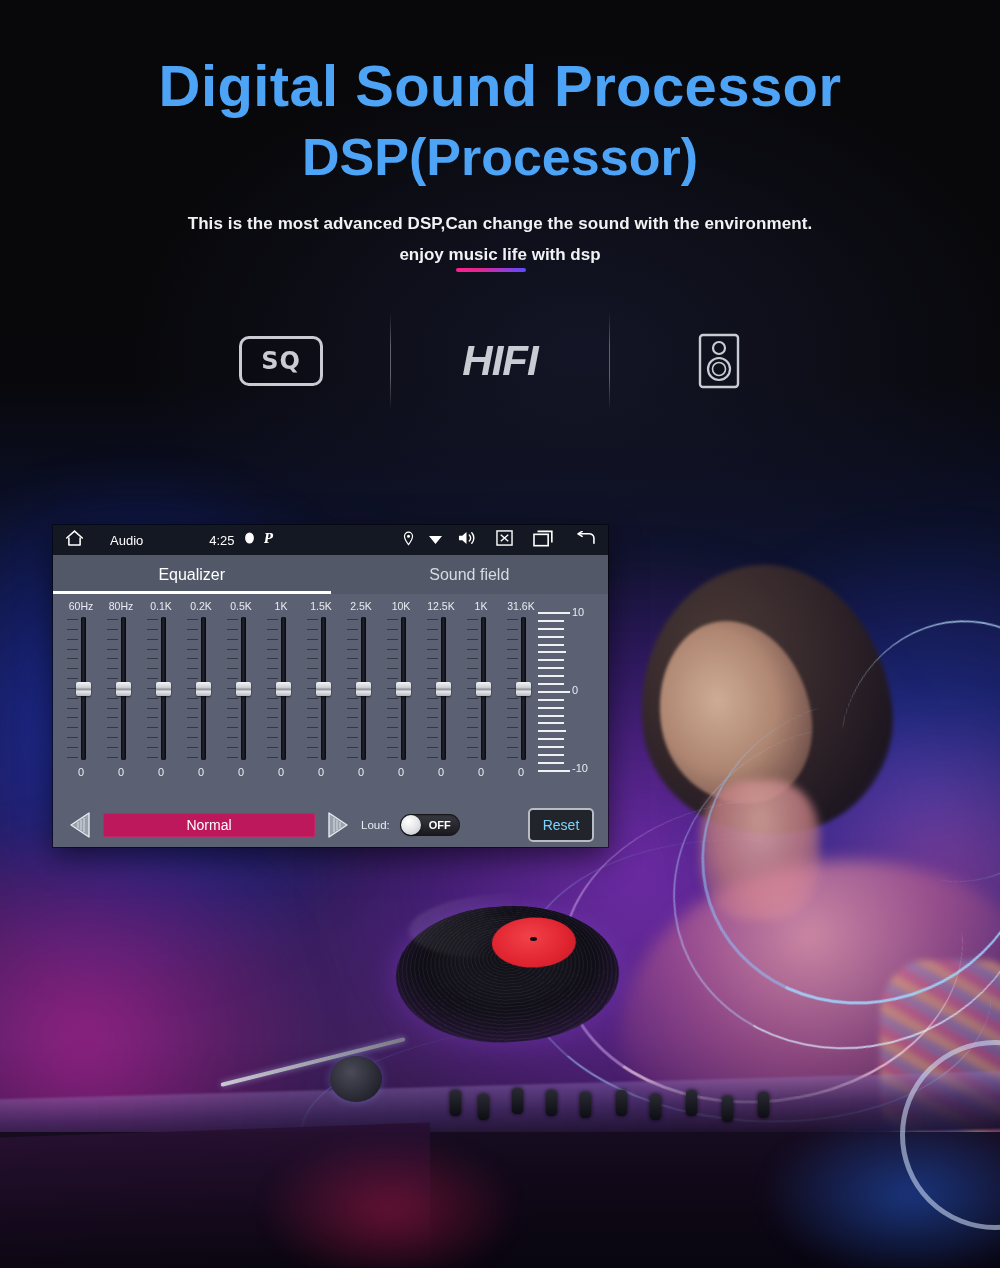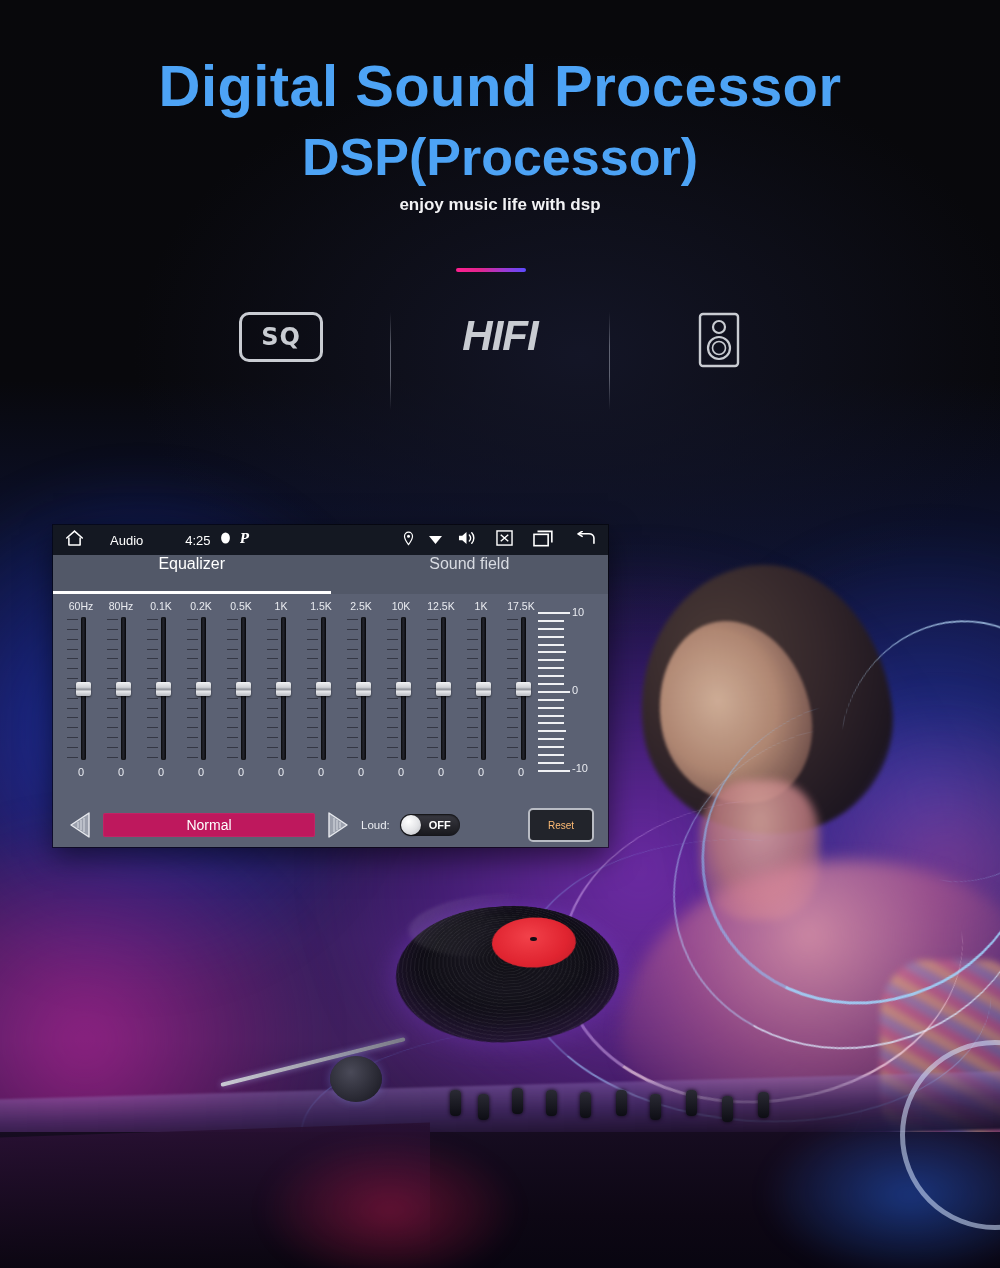--- a/index.html
+++ b/index.html
@@ -117,37 +117,37 @@
   .head-wrap{position:absolute;left:0;top:0;width:1000px;text-align:center;}
   .title1{margin:0;padding-top:56px;font-size:58px;line-height:1.02;font-weight:bold;color:#4da3f5;letter-spacing:.4px;}
   .title2{margin:0;padding-top:16px;font-size:52px;line-height:1.02;font-weight:bold;color:#4da3f5;}
   .sub1{margin:0;padding-top:30px;font-size:17px;color:#f2f2f4;font-weight:bold;letter-spacing:.1px;}
   .sub2{margin:0;padding-top:11px;font-size:17px;color:#f2f2f4;font-weight:bold;position:relative;display:inline-block;}
   .accent-bar{position:absolute;left:456px;top:268px;width:70px;height:4px;border-radius:2px;
     background:linear-gradient(90deg,#ff1f8f 0%,#e0268f 35%,#9a3ad6 70%,#5b4bff 100%);}
 
   
   .badges{position:absolute;left:0;top:312px;width:1000px;height:98px;display:flex;align-items:center;justify-content:center;}
-  .badge-cell{width:218px;height:98px;display:flex;align-items:flex-start;justify-content:center;}
+  .badge-cell{width:218px;height:98px;display:flex;align-items:center;justify-content:center;}
   .vdiv{width:1px;height:98px;background:linear-gradient(180deg,rgba(255,255,255,0) 0%,rgba(190,195,210,.45) 35%,rgba(190,195,210,.45) 65%,rgba(255,255,255,0) 100%);}
   .sq-box{width:78px;height:44px;border:3px solid #c9ccd2;border-radius:10px;display:flex;align-items:center;justify-content:center;}
   .sq-text{font-size:24px;font-weight:bold;color:#c9ccd2;letter-spacing:1px;font-family:"DejaVu Sans",sans-serif;}
   .hifi-text{font-size:42px;font-weight:bold;font-style:italic;color:#c9ccd2;letter-spacing:-1px;}
 
   
   #eq{position:absolute;left:53px;top:525px;width:555px;height:322px;
      background:#5b6173;box-shadow:0 0 0 1px rgba(0,0,0,.5), 0 10px 28px rgba(0,0,0,.55);}
   .statusbar{height:30px;background:#141822;display:flex;align-items:center;padding:0 12px;color:#fff;}
   .sb-left{display:flex;align-items:center;gap:0;}
   .sb-text{font-size:13px;color:#fff;}
   .sb-right{margin-left:auto;display:flex;align-items:center;gap:14px;}
   .ic{display:inline-block;}
 
   .tabs{height:39px;background:#525868;display:flex;position:relative;}
-  .tab{flex:1;display:flex;align-items:flex-start;justify-content:center;font-size:16px;color:#d8dbe2;}
+  .tab{flex:1;display:flex;align-items:center;justify-content:center;font-size:16px;color:#d8dbe2;}
   .tab.active{color:#ffffff;}
   .tab-underline{position:absolute;left:0;bottom:0;width:50%;height:3px;background:#ffffff;}
 
   .eqbody{height:253px;background:#5b6173;position:relative;}
   .sliders{position:absolute;left:8px;top:6px;width:480px;height:190px;display:flex;}
   .col{flex:1;display:flex;flex-direction:column;align-items:center;}
   .freq{font-size:10.5px;color:#e9ebf0;margin-bottom:5px;white-space:nowrap;}
   .track-wrap{position:relative;width:28px;height:143px;}
   .ticks{position:absolute;left:0;top:2px;width:13px;height:139px;display:flex;flex-direction:column;justify-content:space-between;}
   .tick{width:11px;height:1px;background:rgba(20,22,30,.55);}
@@ -169,21 +169,21 @@
      box-shadow:inset 0 0 0 1px rgba(255,255,255,.05);}
   .preset-text{font-size:14px;color:#ffffff;}
   .loud-lab{font-size:11.5px;color:#e9ebf0;}
   .toggle{width:60px;height:22px;border-radius:11px;background:linear-gradient(180deg,#3a3a42,#17171c);
      display:flex;align-items:center;position:relative;box-shadow:inset 0 1px 2px rgba(0,0,0,.8);}
   .knob-t{position:absolute;left:1px;top:1px;width:20px;height:20px;border-radius:50%;
      background:radial-gradient(circle at 38% 32%,#ffffff 0%,#e2e3e6 55%,#b9bbc1 100%);box-shadow:0 1px 2px rgba(0,0,0,.6);}
   .toggle-text{position:absolute;right:9px;font-size:11px;font-weight:bold;color:#ffffff;}
   .reset{margin-left:auto;width:62px;height:30px;border-radius:5px;background:#22242b;
      border:2px solid #b9bcc4;display:flex;align-items:center;justify-content:center;}
-  .reset-text{font-size:10px;color:#fdba74;}
+  .reset-text{font-size:14px;color:#7dd3fc;}
 </style>
 </head>
 <body>
 
 <div id="photo">
   <div class="ph bg-base"></div>
   <div class="ph glow-blue-l"></div>
   <div class="ph glow-mag-l"></div>
   <div class="ph glow-purp"></div>
   <div class="ph glow-blue-r"></div>
@@ -224,20 +224,21 @@
   <div class="knob" style="left:722px;top:1096px;"></div>
   <div class="knob" style="left:758px;top:1092px;"></div>
   <div class="ph tonearm"></div>
   <div class="ph tonearm-base"></div>
   <div class="ph platter-r"></div>
 </div>
 
 <div class="head-wrap">
   <h1 class="title1">Digital  Sound Processor</h1>
   <h2 class="title2">DSP(Processor)</h2>
+  <p class="sub1">This is the most advanced DSP,Can change the sound with the environment.</p>
   <p class="sub2">enjoy music life with dsp</p>
 </div>
 <div class="accent-bar"></div>
 
 <div class="badges">
   <div class="badge-cell">
     <div class="sq-box">
       <span class="sq-text">SQ</span>
     </div>
   </div>
@@ -259,21 +260,21 @@
 <div id="eq">
 
   <div class="statusbar">
     <div class="sb-left">
       <span class="ic" style="margin-right:26px;">
         <svg width="19" height="18" viewBox="0 0 22 20">
             <path d="M11 2 L20 10 M11 2 L2 10" fill="none" stroke="#fff" stroke-width="1.8" stroke-linecap="round"></path>
             <path d="M4.5 9.5 V18 H17.5 V9.5" fill="none" stroke="#fff" stroke-width="1.8" stroke-linejoin="round"></path>
           </svg>
       </span>
-      <span class="sb-text" style="margin-right:42px;">Audio</span>
+      <span class="sb-text" style="margin-right:66px;">Audio</span>
       <span class="sb-text" style="margin-right:9px;">4:25</span>
       <span class="ic" style="margin-right:9px;">
         <svg width="11" height="14" viewBox="0 0 11 14">
             <ellipse cx="5.5" cy="7" rx="4.4" ry="5.6" fill="#fff"></ellipse>
           </svg>
       </span>
       <span class="ic">
         <svg width="11" height="14" viewBox="0 0 11 14">
             <text x="0" y="11.5" font-family="DejaVu Serif, serif" font-style="italic" font-size="12" font-weight="bold" fill="#fff">P</text>
           </svg>
@@ -599,21 +600,21 @@
               <div class="tick"></div>
               <div class="tick"></div>
               <div class="tick"></div>
             </div>
             <div class="track"></div>
             <div class="thumb" style="top: 64.5px;"></div>
           </div>
           <div class="val">0</div>
         </div>
         <div class="col">
-          <div class="freq">17.5K</div>
+          <div class="freq">31.6K</div>
           <div class="track-wrap">
             <div class="ticks">
               <div class="tick"></div>
               <div class="tick"></div>
               <div class="tick"></div>
               <div class="tick"></div>
               <div class="tick"></div>
               <div class="tick"></div>
               <div class="tick"></div>
               <div class="tick"></div>

